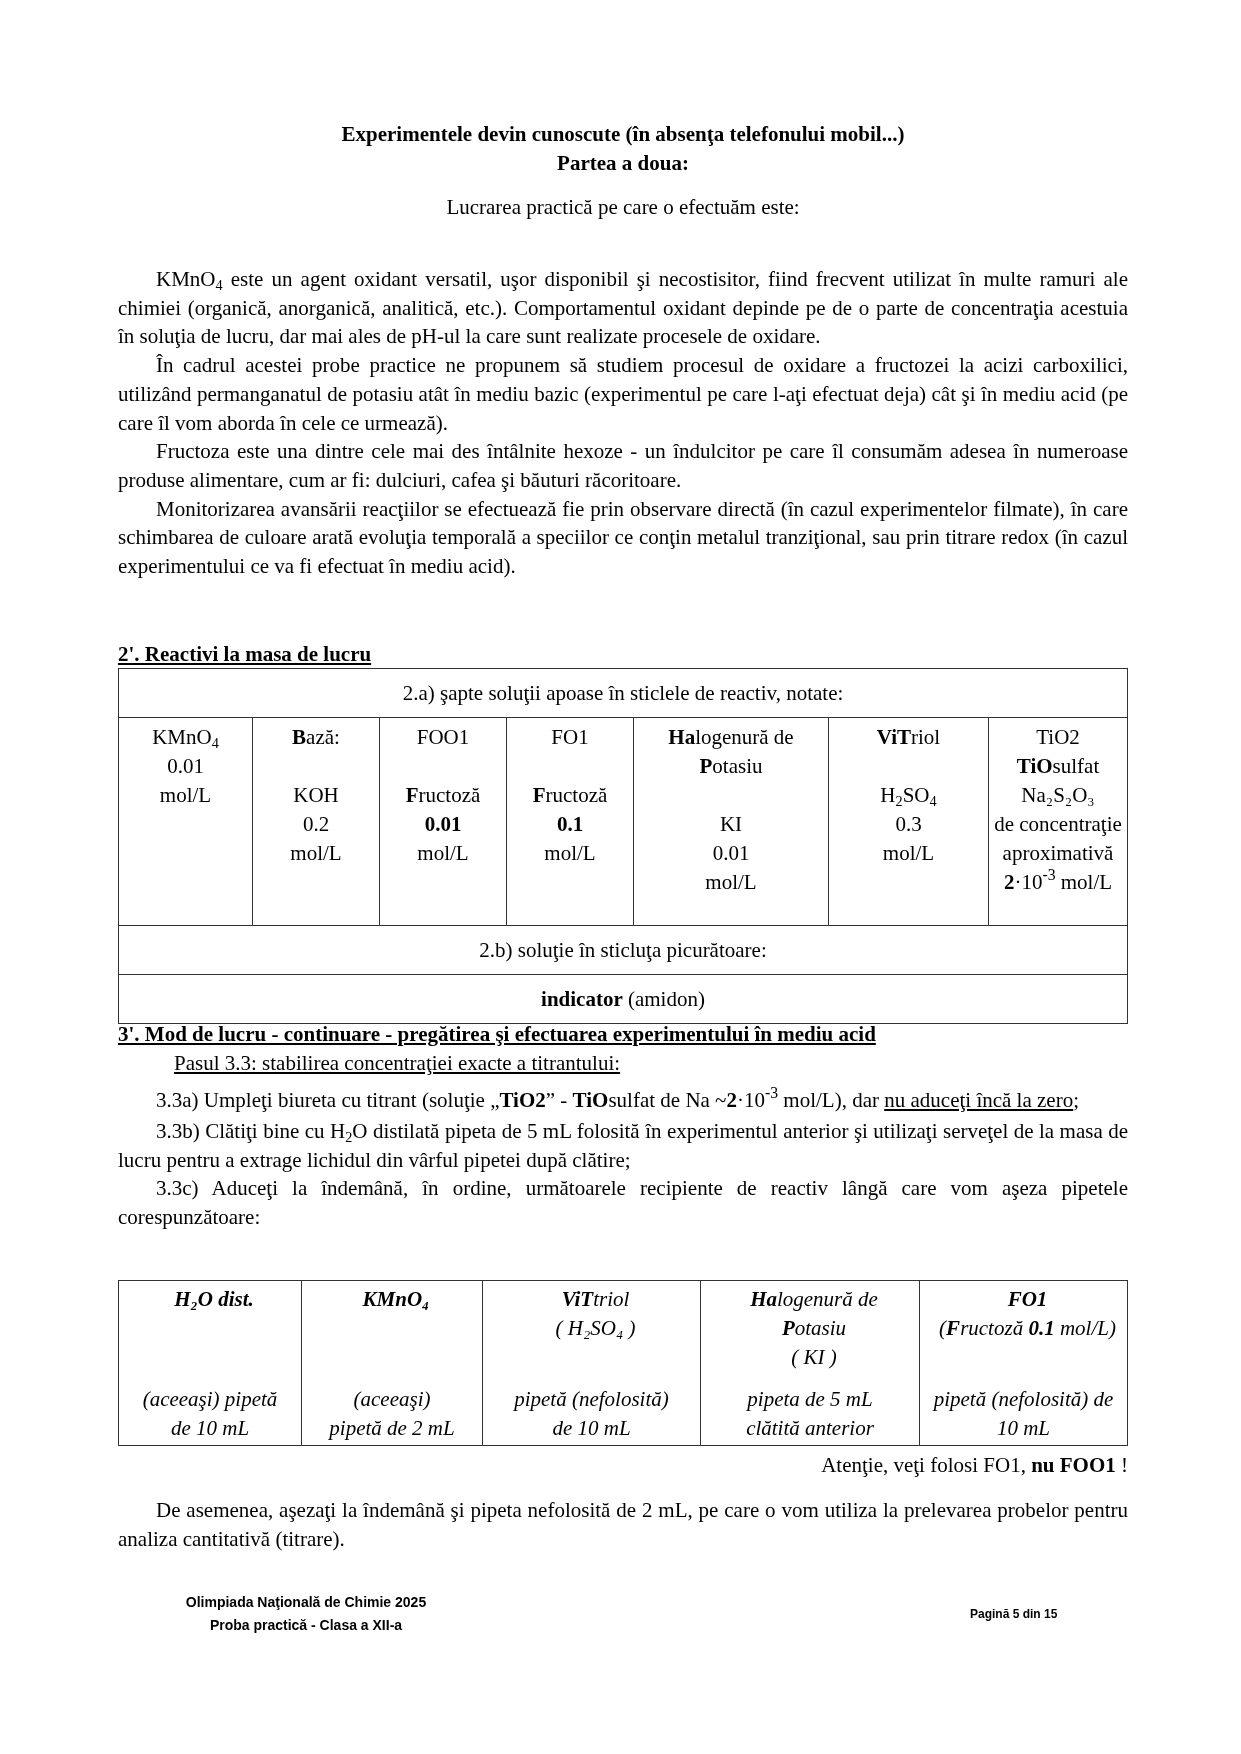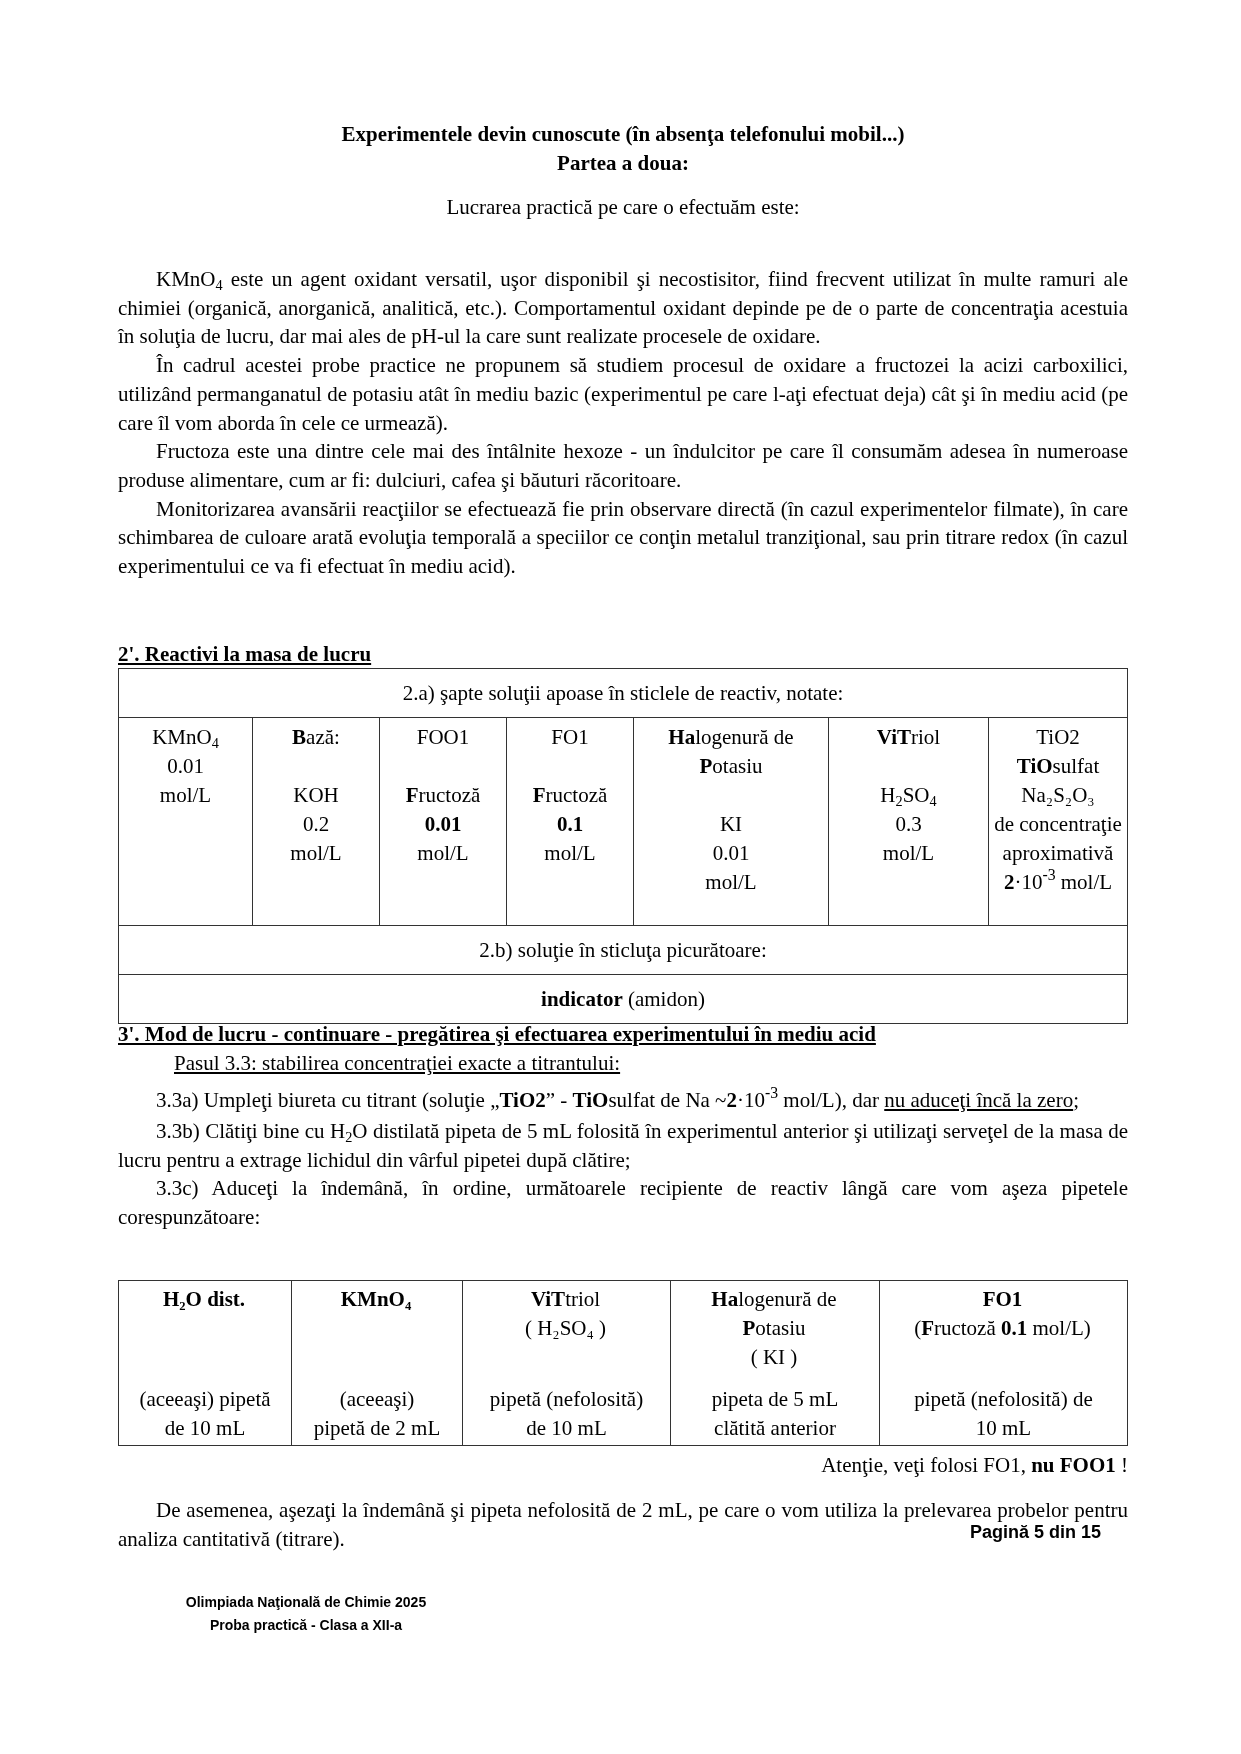--- a/index.html
+++ b/index.html
@@ -27,35 +27,35 @@
     table.reag td.hdr { height: 40px; vertical-align: middle; }
     table.reag td.cell { height: 198px; padding-top: 5px; }
     .h3sec { position: absolute; top: 1020px; line-height: 28px; }
     .step { position: absolute; top: 1049px; left: 56px; line-height: 28px; }
     .para2 { position: absolute; top: 1083px; width: 100%; line-height: 28.7px; text-align: justify; }
     .para2 p { margin: 0; text-indent: 38px; }
     table.pip {
       position: absolute; top: 1280px; left: 0; width: 1010px;
       border-collapse: collapse; text-align: center; line-height: 29px;
     }
-    table.pip td { border: 1.5px solid #333; padding: 4px 2px 2px 0; vertical-align: top; height: 158px; position: relative; }
+    table.pip td { border: 1.5px solid #333; padding: 4px 2px 2px 10px; vertical-align: top; height: 158px; position: relative; font-style: italic; }
     table.pip .top { display: block; }
     table.pip .bot { position: absolute; left: 0; right: 0; bottom: 2px; }
     .attn { position: absolute; top: 1451px; right: 0; line-height: 28px; }
     .para3 { position: absolute; top: 1496px; width: 100%; line-height: 28.7px; text-align: justify; }
     .para3 p { margin: 0; text-indent: 38px; }
     .footer-left {
       position: absolute; top: 1591px; left: 126px; width: 360px;
       font-family: "Liberation Sans", "DejaVu Sans", sans-serif; font-weight: bold;
       font-size: 14px; line-height: 23px; text-align: center;
     }
     .footer-right {
-      position: absolute; top: 1521px; left: 970px;
+      position: absolute; top: 1603px; left: 970px;
       font-family: "Liberation Sans", "DejaVu Sans", sans-serif; font-weight: bold;
-      font-size: 18px; line-height: 23px;
+      font-size: 12px; line-height: 23px;
     }
   </style>
 </head>
 <body>
 
 <div class="page">
 
   <div class="title1 center b">
     <div>Experimentele devin cunoscute (în absenţa telefonului mobil...)</div>
     <div>Partea a doua:</div>

